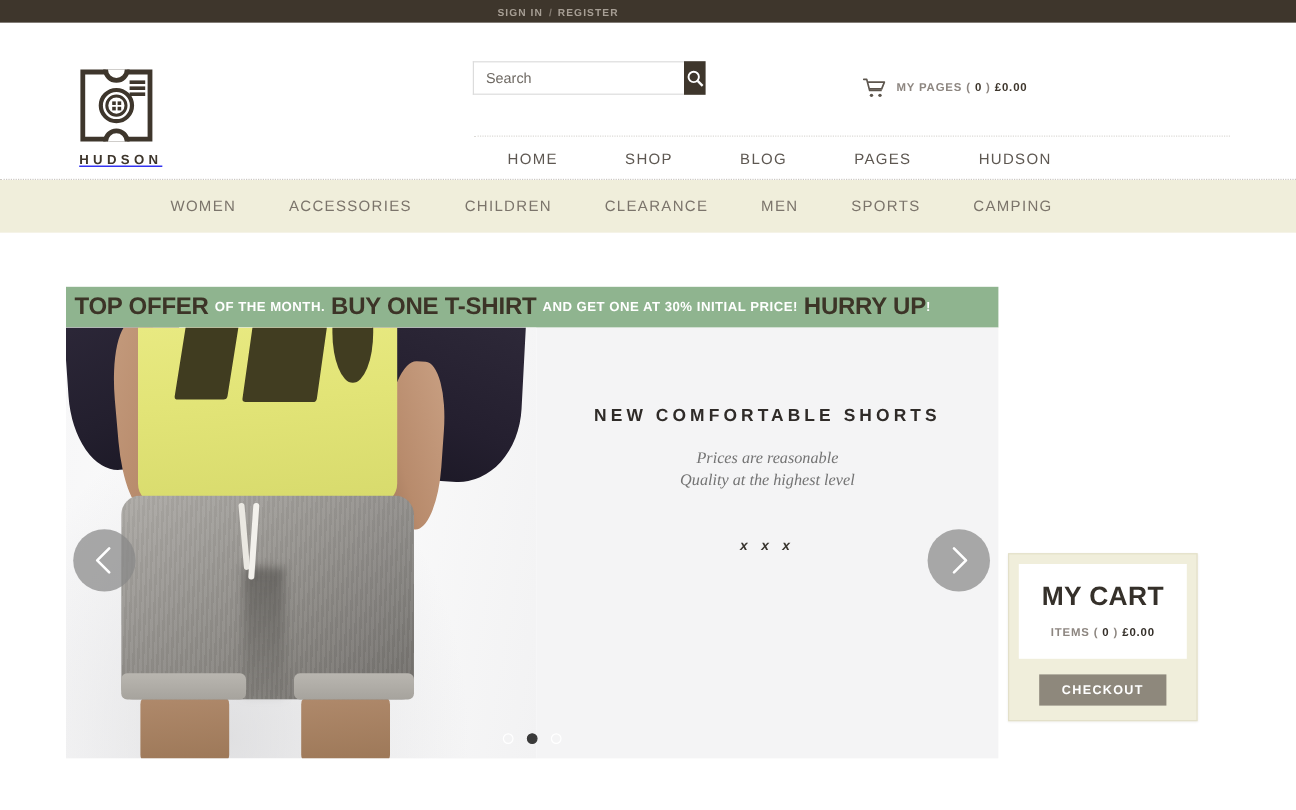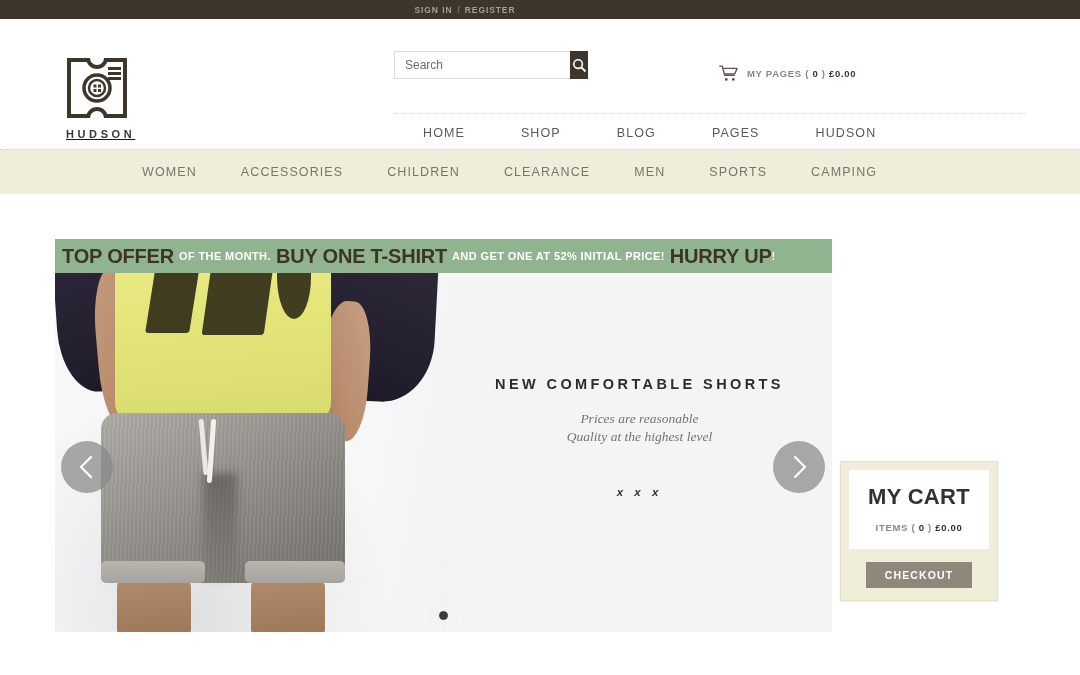--- a/index.html
+++ b/index.html
@@ -298,21 +298,21 @@
   }
 
   .slide-caption {
     position: absolute;
     left: 392px; top: 0;
     width: 385px; height: 100%;
     display: flex;
     flex-direction: column;
     align-items: center;
     justify-content: flex-start;
-    padding-top: 103px;
+    padding-top: 66px;
   }
   .cap-title {
     font-size: 14.5px;
     font-weight: bold;
     letter-spacing: 3.4px;
     color: #2f2b28;
   }
   .cap-sub {
     margin-top: 18px;
     font-family: "Liberation Serif", serif;
@@ -471,21 +471,21 @@
 </nav>
 
 <div class="content">
 
   <div class="slider">
 
     <div class="promo-banner">
       <span class="promo-big">TOP OFFER</span>
       <span class="promo-small">OF THE MONTH.</span>
       <span class="promo-big">BUY ONE T-SHIRT</span>
-      <span class="promo-small">AND GET ONE AT 52% INITIAL PRICE!</span>
+      <span class="promo-small">AND GET ONE AT 30% INITIAL PRICE!</span>
       <span class="promo-big">HURRY UP</span>
       <span class="promo-bang">!</span>
     </div>
 
     <div class="slide">
 
       <div class="photo">
         <div class="ph-bg"></div>
         <div class="ph-jacket-l"></div>
         <div class="ph-jacket-r"></div>

